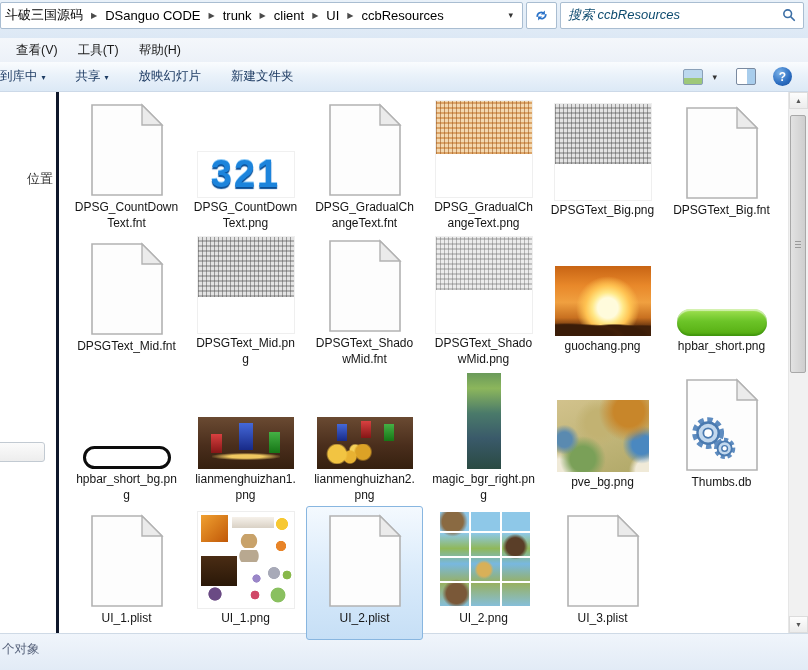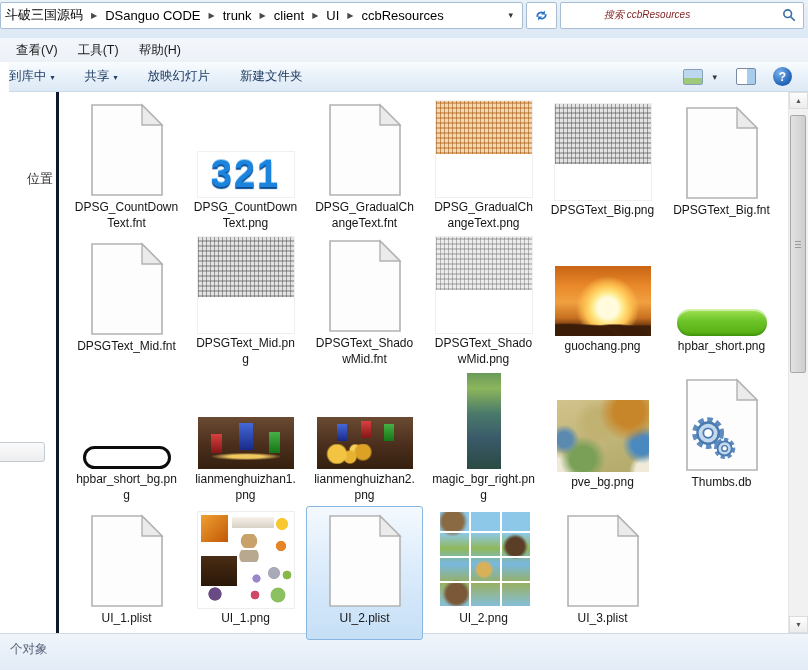--- a/index.html
+++ b/index.html
@@ -9,28 +9,28 @@
 
   
   .address-bar { height:38px; background:linear-gradient(180deg,#e9f1f9,#dce8f5); display:flex; align-items:center; padding:0 4px 8px 0; gap:3px; }
   .breadcrumb-box { width:523px; height:27px; background:#fff; border:1px solid #a9bdd1; border-radius:2px; display:flex; align-items:center; font-size:13px; overflow:hidden; }
   .crumbs { display:flex; align-items:center; white-space:nowrap; }
   .crumb { padding:0 4px; color:#000; cursor:default; }
   .crumb-sep { font-size:8px; color:#4a4a4a; padding:0 4px; }
   .crumb-dd { margin-left:auto; padding:0 9px; font-size:9px; color:#333; }
   .refresh-btn { width:31px; height:27px; background:#fff; border:1px solid #a9bdd1; border-radius:2px; display:flex; align-items:center; justify-content:center; }
   .search-box { flex:1; height:27px; background:#fff; border:1px solid #a9bdd1; border-radius:2px; display:flex; align-items:center; padding:0 7px; }
-  .search-ph { flex:1; font-style:italic; color:#7f1d1d; font-size:10px;margin-left:36px; }
+  .search-ph { flex:1; font-style:italic; color:#0c4a6e; font-size:13px; }
 
   
   .menu-bar { height:24px; background:linear-gradient(180deg,#f4f7fb,#ecf1f8); display:flex; align-items:center; padding-left:6px; }
   .menu-item { font-size:12.5px; color:#1a1a1a; padding:15px 10px; line-height:24px; }
 
   
-  .toolbar { height:30px; background:linear-gradient(180deg,#fafcfe 0%,#eaf2fa 45%,#dce9f6 100%); border-bottom:1px solid #ccd9e8; display:flex; font-size:12.5px; color:#1e3c64;margin-left:9px; }
+  .toolbar { height:30px; background:linear-gradient(180deg,#fafcfe 0%,#eaf2fa 45%,#dce9f6 100%); border-bottom:1px solid #ccd9e8; display:flex; font-size:12.5px; color:#1e3c64; }
   .tb-left { display:flex; align-items:center; }
   .tb-item { margin-right:30px; white-space:nowrap; cursor:default; }
   .tb-item .dd { font-size:8px; padding-left:4px; color:#1e3c64; }
   .tb-right { margin-left:auto; display:flex; align-items:center; gap:9px; padding-right:16px; }
   .views-ic { width:20px; height:16px; border:1px solid #8aa0b8; border-radius:2px; background:linear-gradient(180deg,#bcd8ee 0 55%,#9ec87a 55%); }
   .views-dd { font-size:9px; color:#333; }
   .pane-ic { width:20px; height:17px; border:1px solid #7a8aa0; border-radius:2px; background:linear-gradient(90deg,#fff 0 55%,#a8cdec 55%); margin-left:10px; }
   .help-ic { width:19px; height:19px; border-radius:50%; background:radial-gradient(circle at 35% 30%,#7ab2e8,#2a6cc0 60%,#1a4c94); color:#fff; font-weight:bold; font-size:12px; display:flex; align-items:center; justify-content:center; margin-left:8px; }
 
   
@@ -131,21 +131,21 @@
       linear-gradient(180deg,#8ec8e8 0 22%,#90b85a 38%,#78b8e0 54%,#98b060 74%,#84c0e4 100%); }
 
   
   .scrollbar { position:absolute; right:0; top:0; bottom:0; width:20px; background:#f1f1f1; border-left:1px solid #e6e6e6; }
   .sb-up,.sb-down { position:absolute; left:0; right:0; height:17px; display:flex; align-items:center; justify-content:center; font-size:7px; color:#555; background:linear-gradient(#fdfdfd,#ececec); border:1px solid #dcdcdc; }
   .sb-up { top:0; } .sb-down { bottom:0; }
   .sb-thumb { position:absolute; top:23px; left:1px; right:2px; height:258px; background:linear-gradient(90deg,#e2e2e2,#cecece); border:1px solid #a8a8a8; border-radius:2px; }
   .grip { position:absolute; left:4px; right:4px; top:50%; height:8px; margin-top:-4px; background:repeating-linear-gradient(0deg,#9a9a9a 0 1px,transparent 1px 3px); }
 
   
-  .status-bar { height:37px; background:linear-gradient(180deg,#f0f5fb,#e2ebf6); border-top:1px solid #cfdaE6; padding:5px 0 0 10px; }
+  .status-bar { height:37px; background:linear-gradient(180deg,#f0f5fb,#e2ebf6); border-top:1px solid #cfdaE6; padding:5px 0 0 2px; }
   .status-text { font-size:12.5px; color:#55617a; }
 </style>
 </head>
 <body>
 
 <div class="window">
 
   <div class="address-bar">
     <div class="breadcrumb-box">
       <div class="crumbs">

